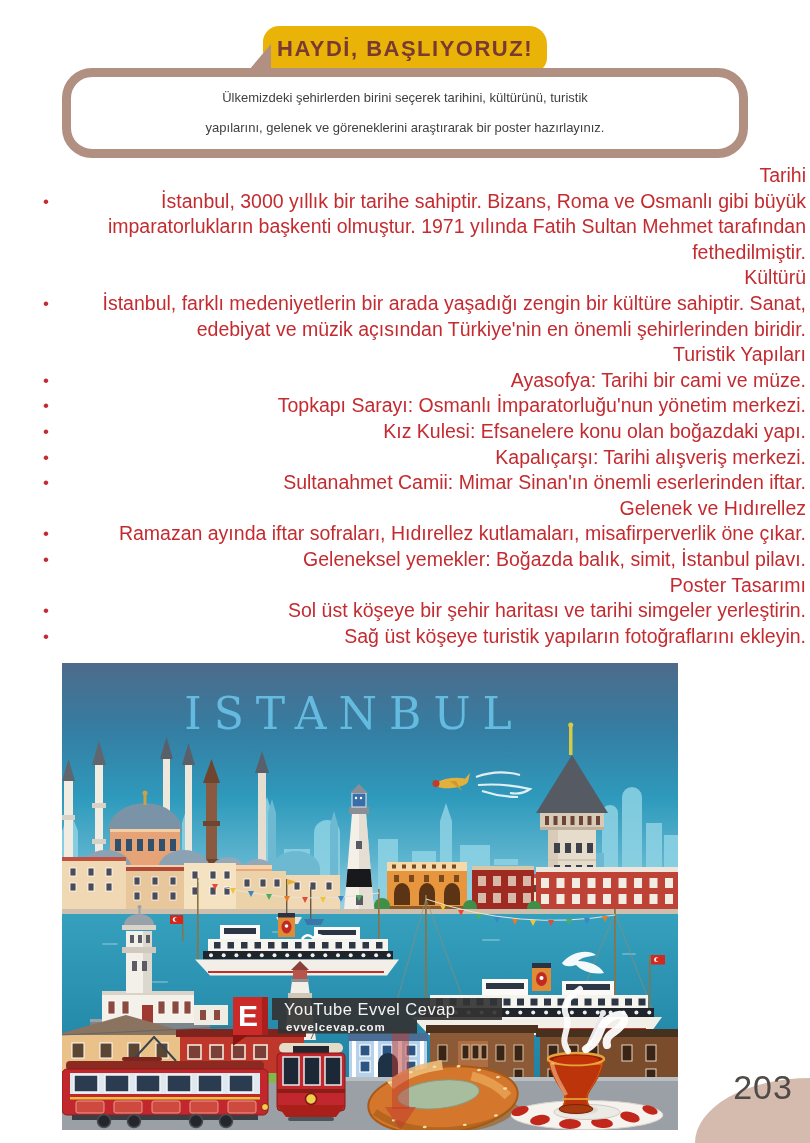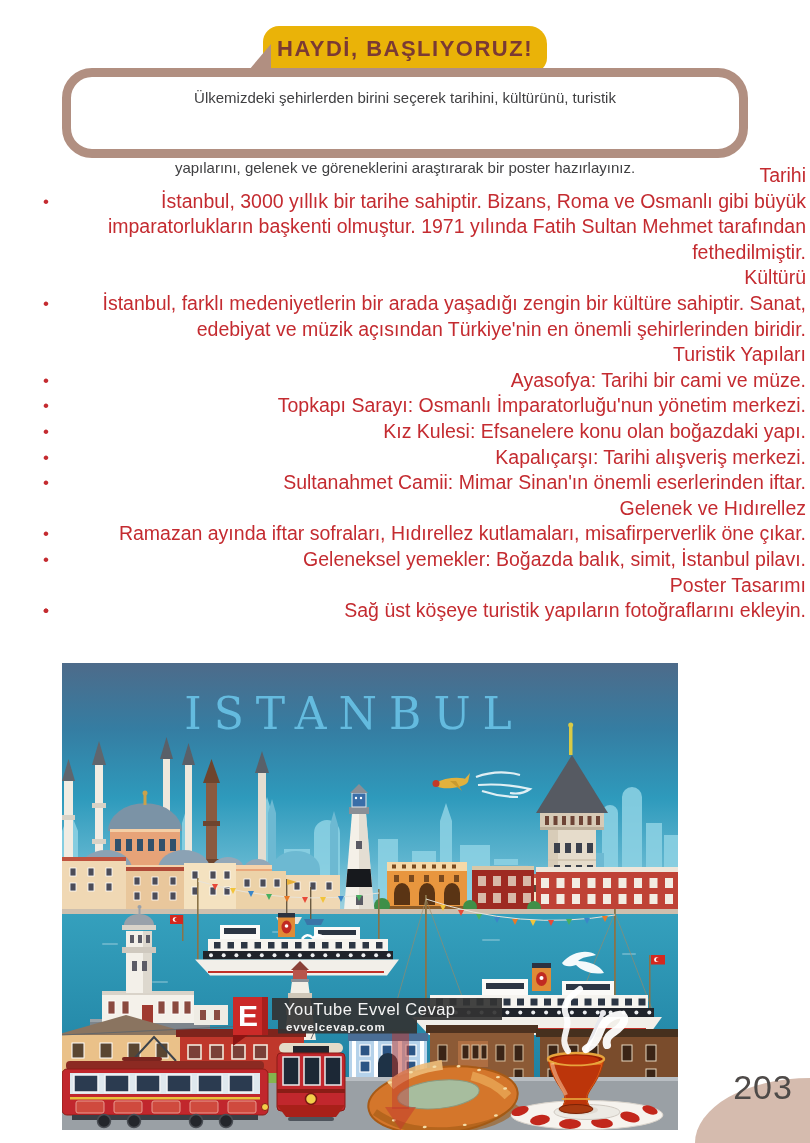--- a/index.html
+++ b/index.html
@@ -8,21 +8,21 @@
   
   .badge{position:absolute;left:263px;top:26px;width:284px;height:46px;background:#eab308;
          border-radius:16px 18px 14px 20px;display:flex;align-items:center;justify-content:center;}
   .badge:before{content:"";position:absolute;left:-14px;bottom:2px;width:0;height:0;
          border-style:solid;border-width:0 0 26px 22px;border-color:transparent transparent #b18f81 transparent;}
   .badge-text{color:#7a3a34;font-weight:bold;font-size:22px;letter-spacing:1.5px;}
   
   .instr-box{position:absolute;left:62px;top:68px;width:686px;height:90px;background:#ffffff;
          border:9px solid #b18f81;border-radius:30px;box-sizing:border-box;
          display:flex;flex-direction:column;align-items:center;justify-content:center;z-index:1;}
-  .instr-line{color:#3f3f41;font-size:15px;line-height:30px;white-space:nowrap;margin-top:40px;}
+  .instr-line{color:#3f3f41;font-size:13px;line-height:30px;white-space:nowrap;}
   
   .content{position:absolute;left:36px;top:163px;width:770px;color:#c42b30;
            font-size:19.5px;line-height:25.6px;}
   .content .line{white-space:nowrap;text-align:right;}
   .content .first{position:relative;padding-left:39px;}
   .content .bullet{position:absolute;left:7px;top:0;font-size:17px;}
   
   .corner{position:absolute;left:695px;top:1078px;width:230px;height:130px;background:#d5bbae;
           border-radius:50%;}
   .pagenum{position:absolute;left:733px;top:1068px;width:60px;text-align:center;
@@ -55,21 +55,21 @@
       <div class="line heading">Turistik Yapıları</div>
       <div class="line first"><span class="bullet">•</span><span>Ayasofya: Tarihi bir cami ve müze.</span></div>
       <div class="line first"><span class="bullet">•</span><span>Topkapı Sarayı: Osmanlı İmparatorluğu'nun yönetim merkezi.</span></div>
       <div class="line first"><span class="bullet">•</span><span>Kız Kulesi: Efsanelere konu olan boğazdaki yapı.</span></div>
       <div class="line first"><span class="bullet">•</span><span>Kapalıçarşı: Tarihi alışveriş merkezi.</span></div>
       <div class="line first"><span class="bullet">•</span><span>Sultanahmet Camii: Mimar Sinan'ın önemli eserlerinden iftar.</span></div>
       <div class="line heading">Gelenek ve Hıdırellez</div>
       <div class="line first"><span class="bullet">•</span><span>Ramazan ayında iftar sofraları, Hıdırellez kutlamaları, misafirperverlik öne çıkar.</span></div>
       <div class="line first"><span class="bullet">•</span><span>Geleneksel yemekler: Boğazda balık, simit, İstanbul pilavı.</span></div>
       <div class="line heading">Poster Tasarımı</div>
-      <div class="line first"><span class="bullet">•</span></div>
+      <div class="line first"><span class="bullet">•</span><span>Sol üst köşeye bir şehir haritası ve tarihi simgeler yerleştirin.</span></div>
       <div class="line first"><span class="bullet">•</span><span>Sağ üst köşeye turistik yapıların fotoğraflarını ekleyin.</span></div>
     </div>
 
   <svg class="poster" viewBox="0 0 616 467" xmlns="http://www.w3.org/2000/svg">
     <defs>
       <linearGradient id="skyGrad" x1="0" y1="0" x2="0" y2="1">
         <stop offset="0" stop-color="#4d6b8a"></stop>
         <stop offset="0.22" stop-color="#357da2"></stop>
         <stop offset="0.45" stop-color="#2e9abc"></stop>
         <stop offset="0.66" stop-color="#5fb5cf"></stop>

